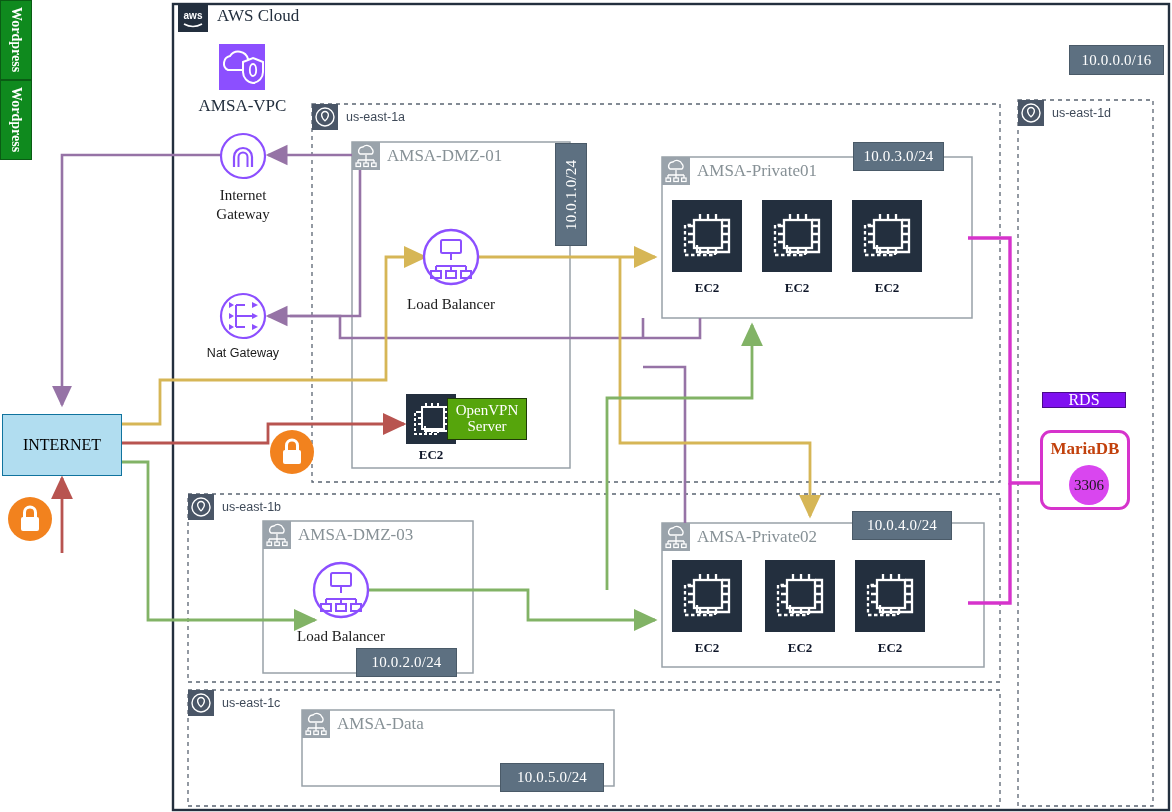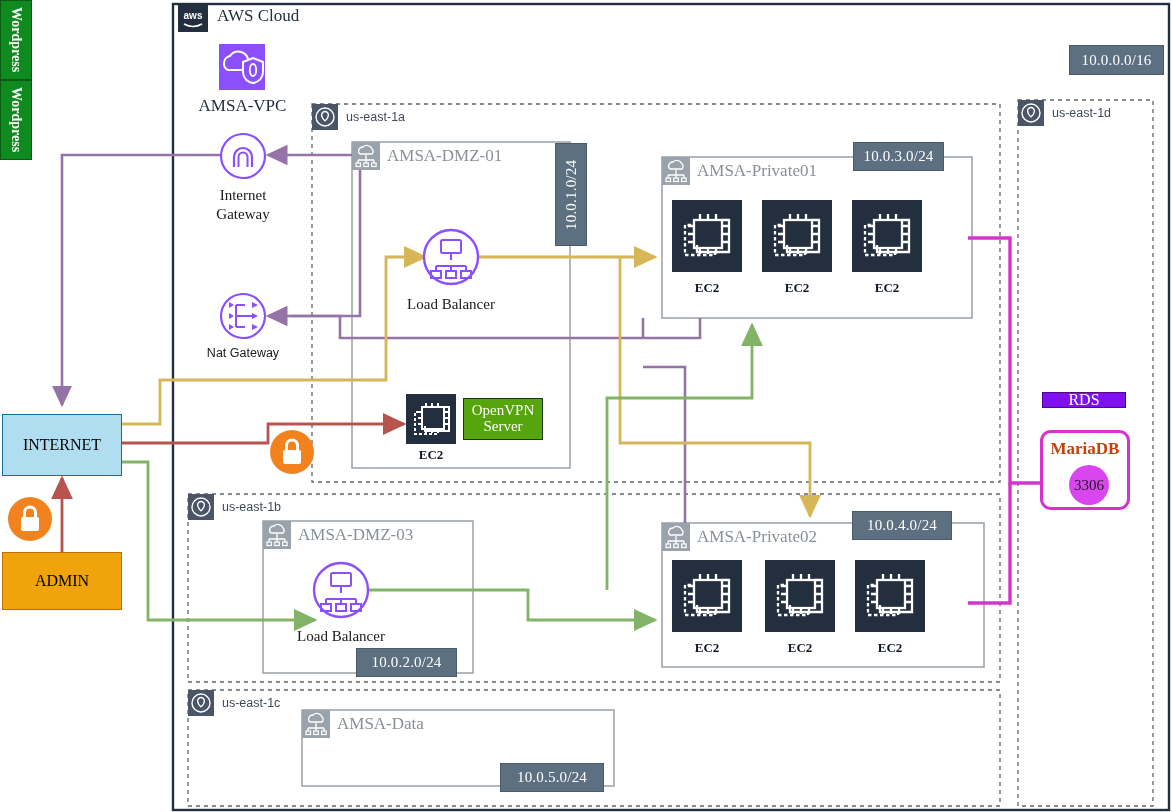--- a/index.html
+++ b/index.html
@@ -325,40 +325,39 @@
 
 <div class="cidr cidr-vert" style="left:555px;top:143px;width:30px;height:101px;">10.0.1.0/24</div>
 <div class="cidr" style="left:853px;top:142px;width:89px;height:27px;">10.0.3.0/24</div>
 <div class="cidr" style="left:356px;top:648px;width:99px;height:27px;">10.0.2.0/24</div>
 <div class="cidr" style="left:852px;top:511px;width:98px;height:27px;">10.0.4.0/24</div>
 <div class="cidr" style="left:500px;top:763px;width:102px;height:27px;">10.0.5.0/24</div>
 
 <div class="lbl t-node serif" style="left:391px;top:296px;width:120px;">Load Balancer</div>
 <div class="lbl t-node serif" style="left:281px;top:628px;width:120px;">Load Balancer</div>
 
-<div class="netbox openvpn-box" style="left:463px;top:398px;width:80px;height:42px;">
+<div class="netbox openvpn-box" style="left:447px;top:398px;width:80px;height:42px;">
   <div>
     <div>OpenVPN</div>
     <div>Server</div>
   </div>
 </div>
 
 <div class="lbl t-ec2 serif" style="left:406px;top:447px;width:50px;">EC2</div>
 <div class="lbl t-ec2 serif" style="left:672px;top:280px;width:70px;">EC2</div>
 <div class="lbl t-ec2 serif" style="left:762px;top:280px;width:70px;">EC2</div>
 <div class="lbl t-ec2 serif" style="left:852px;top:280px;width:70px;">EC2</div>
 <div class="lbl t-ec2 serif" style="left:672px;top:640px;width:70px;">EC2</div>
 <div class="lbl t-ec2 serif" style="left:765px;top:640px;width:70px;">EC2</div>
 <div class="lbl t-ec2 serif" style="left:855px;top:640px;width:70px;">EC2</div>
 
 <div class="wp-box" style="left:932px;top:198px;width:30px;height:78px;">Wordpress</div>
 <div class="wp-box" style="left:933px;top:558px;width:30px;height:78px;">Wordpress</div>
 
 <div class="netbox internet-box t-box serif" style="left:2px;top:414px;width:120px;height:62px;">INTERNET</div>
-<div class="netbox admin-box t-box serif" style="left:2px;top:552px;width:120px;height:58px;">ADMIN</div>
 
 <div class="netbox rds-box serif" style="left:1042px;top:392px;width:84px;height:16px;">RDS</div>
 <div class="netbox mariadb-box" style="left:1040px;top:430px;width:90px;height:80px;">
   <div class="mariadb-txt serif" style="top:6px;">MariaDB</div>
   <div class="port-circle serif" style="left:26px;top:32px;width:40px;height:40px;">3306</div>
 </div>
 
 </div>
 
 </body></html>

